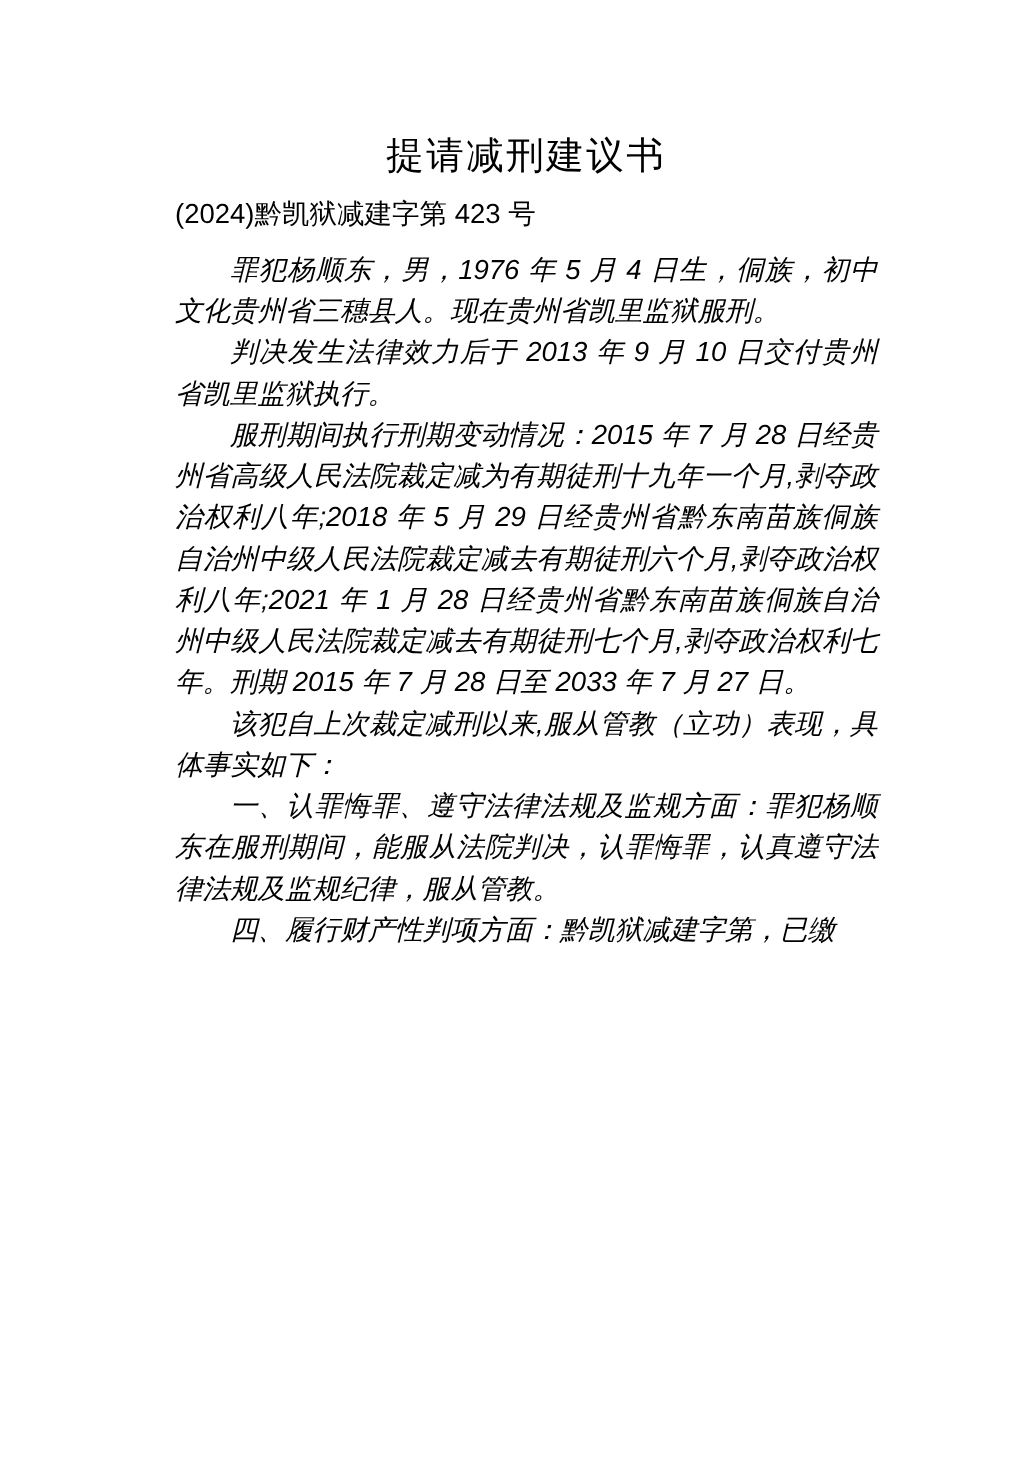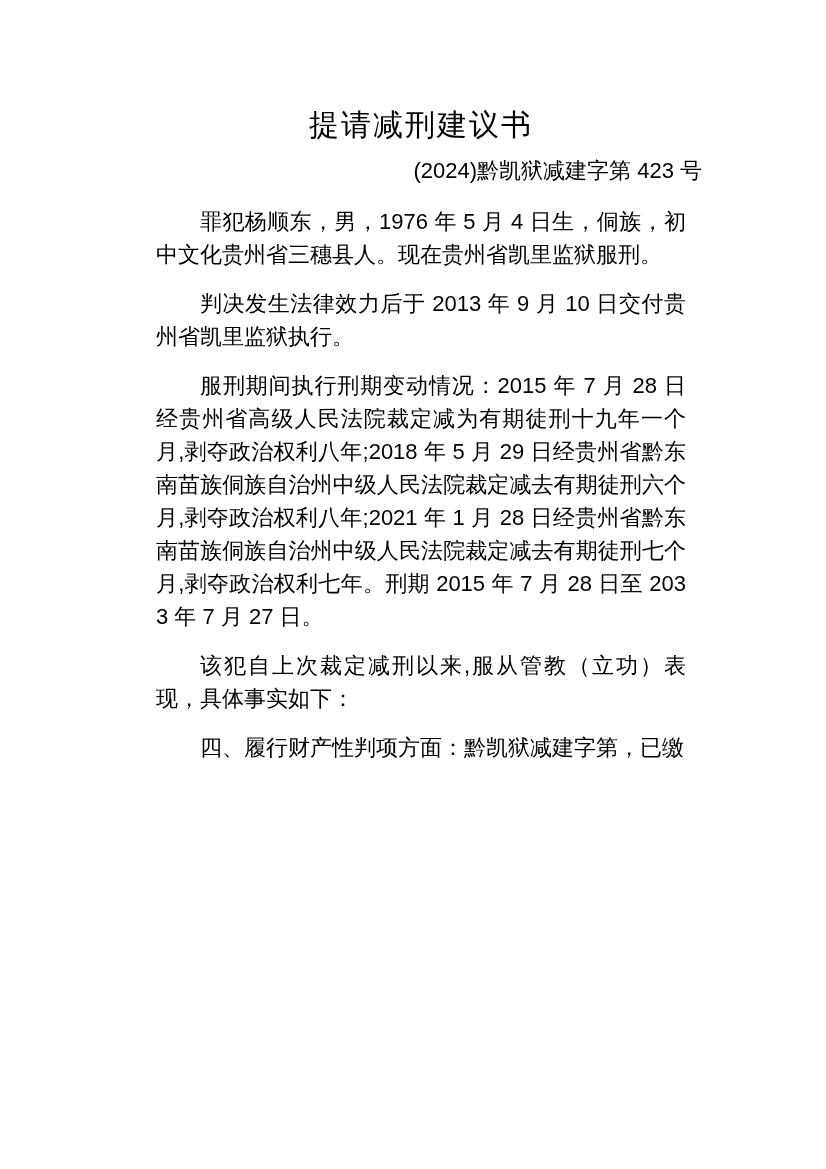--- a/index.html
+++ b/index.html
@@ -27,42 +27,44 @@
     font-size: 30px;
     line-height: 48px;
     font-weight: normal;
     text-align: center;
     letter-spacing: 2px;
   }
   .doc-number {
     margin: 4px 0 0 0;
     font-size: 22px;
     line-height: 36px;
-    text-align: right;
+    text-align: left;
   }
   .paragraphs {
     margin-top: 10px;
   }
   .para {
-    margin: 16px;
+    margin: 0;
     font-size: 22px;
     line-height: 33px;
     text-align: justify;
     text-indent: 2em;
     word-break: break-all;
+    font-style: italic;
   }
 </style>
 </head>
 <body>
 
 <div class="page">
   <div class="content">
     <h1 class="doc-title">提请减刑建议书</h1>
     <p class="doc-number">(2024)黔凯狱减建字第 423 号</p>
     <div class="paragraphs">
         <p class="para">罪犯杨顺东，男，1976 年 5 月 4 日生，侗族，初中文化贵州省三穗县人。现在贵州省凯里监狱服刑。</p>
         <p class="para">判决发生法律效力后于 2013 年 9 月 10 日交付贵州省凯里监狱执行。</p>
         <p class="para">服刑期间执行刑期变动情况：2015 年 7 月 28 日经贵州省高级人民法院裁定减为有期徒刑十九年一个月,剥夺政治权利八年;2018 年 5 月 29 日经贵州省黔东南苗族侗族自治州中级人民法院裁定减去有期徒刑六个月,剥夺政治权利八年;2021 年 1 月 28 日经贵州省黔东南苗族侗族自治州中级人民法院裁定减去有期徒刑七个月,剥夺政治权利七年。刑期 2015 年 7 月 28 日至 2033 年 7 月 27 日。</p>
         <p class="para">该犯自上次裁定减刑以来,服从管教（立功）表现，具体事实如下：</p>
+        <p class="para">一、认罪悔罪、遵守法律法规及监规方面：罪犯杨顺东在服刑期间，能服从法院判决，认罪悔罪，认真遵守法律法规及监规纪律，服从管教。</p>
         <p class="para">四、履行财产性判项方面：黔凯狱减建字第，已缴</p>
       </div>
   </div>
 </div>
 
 </body></html>

